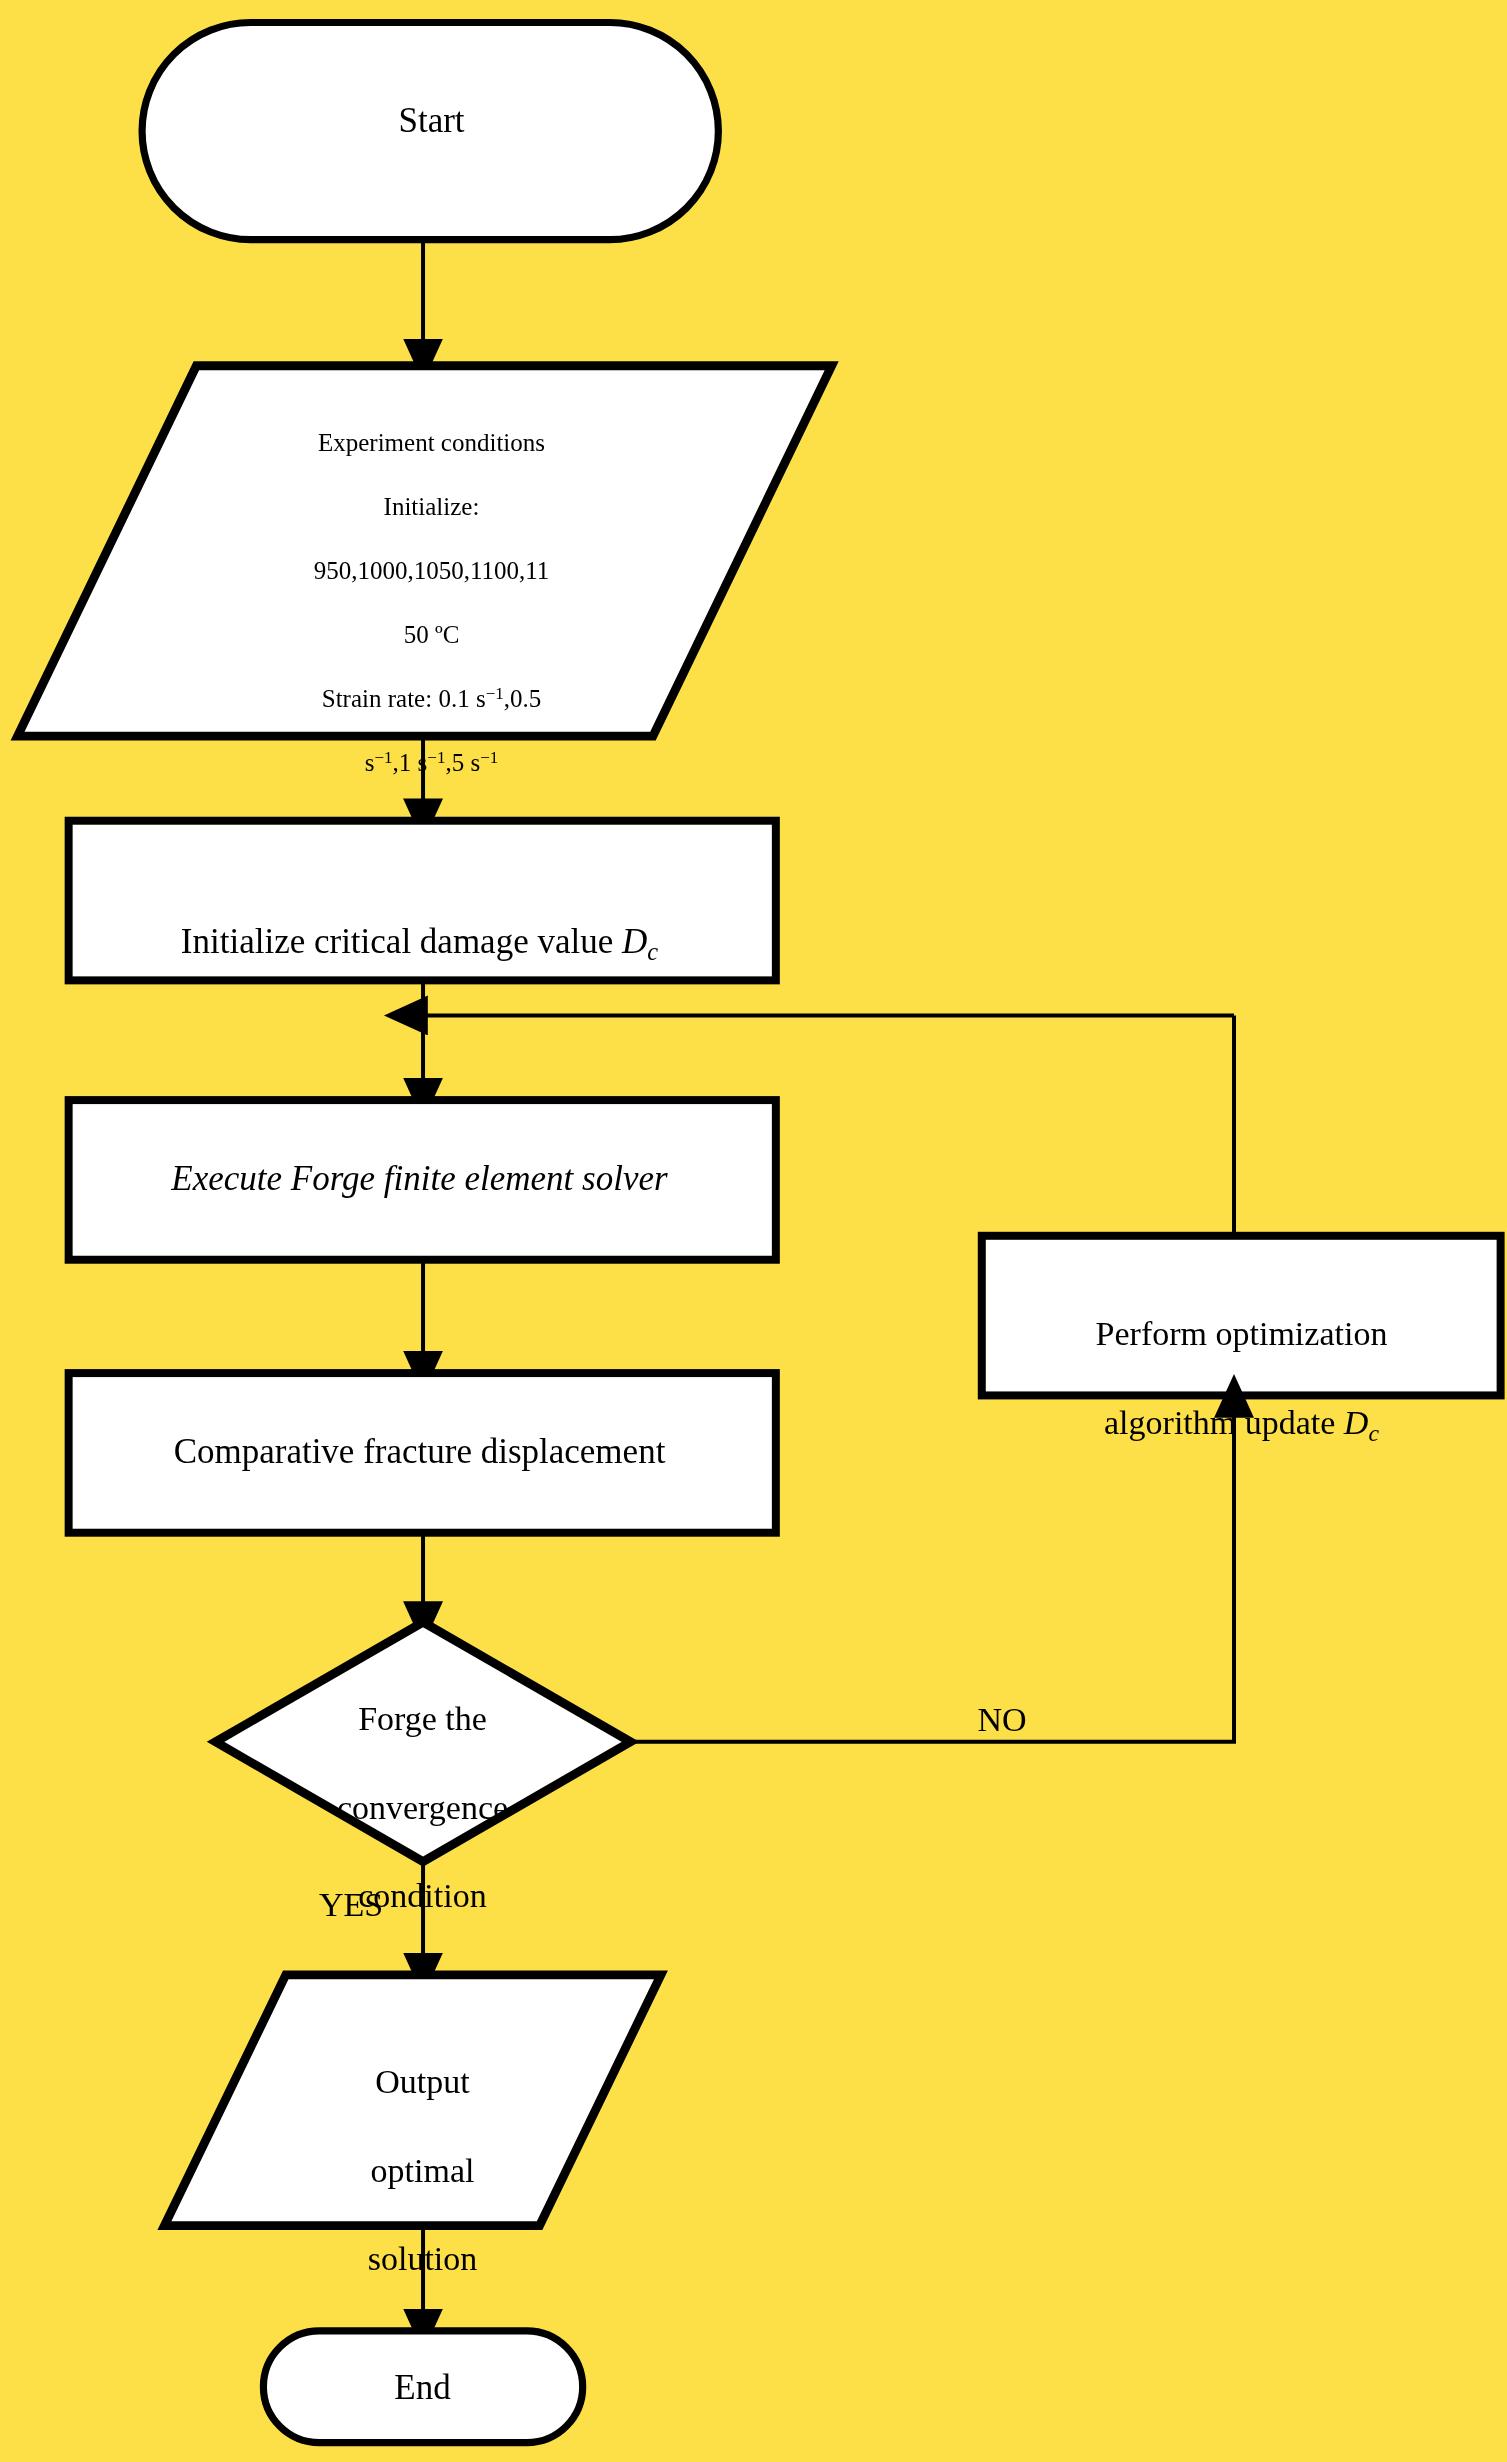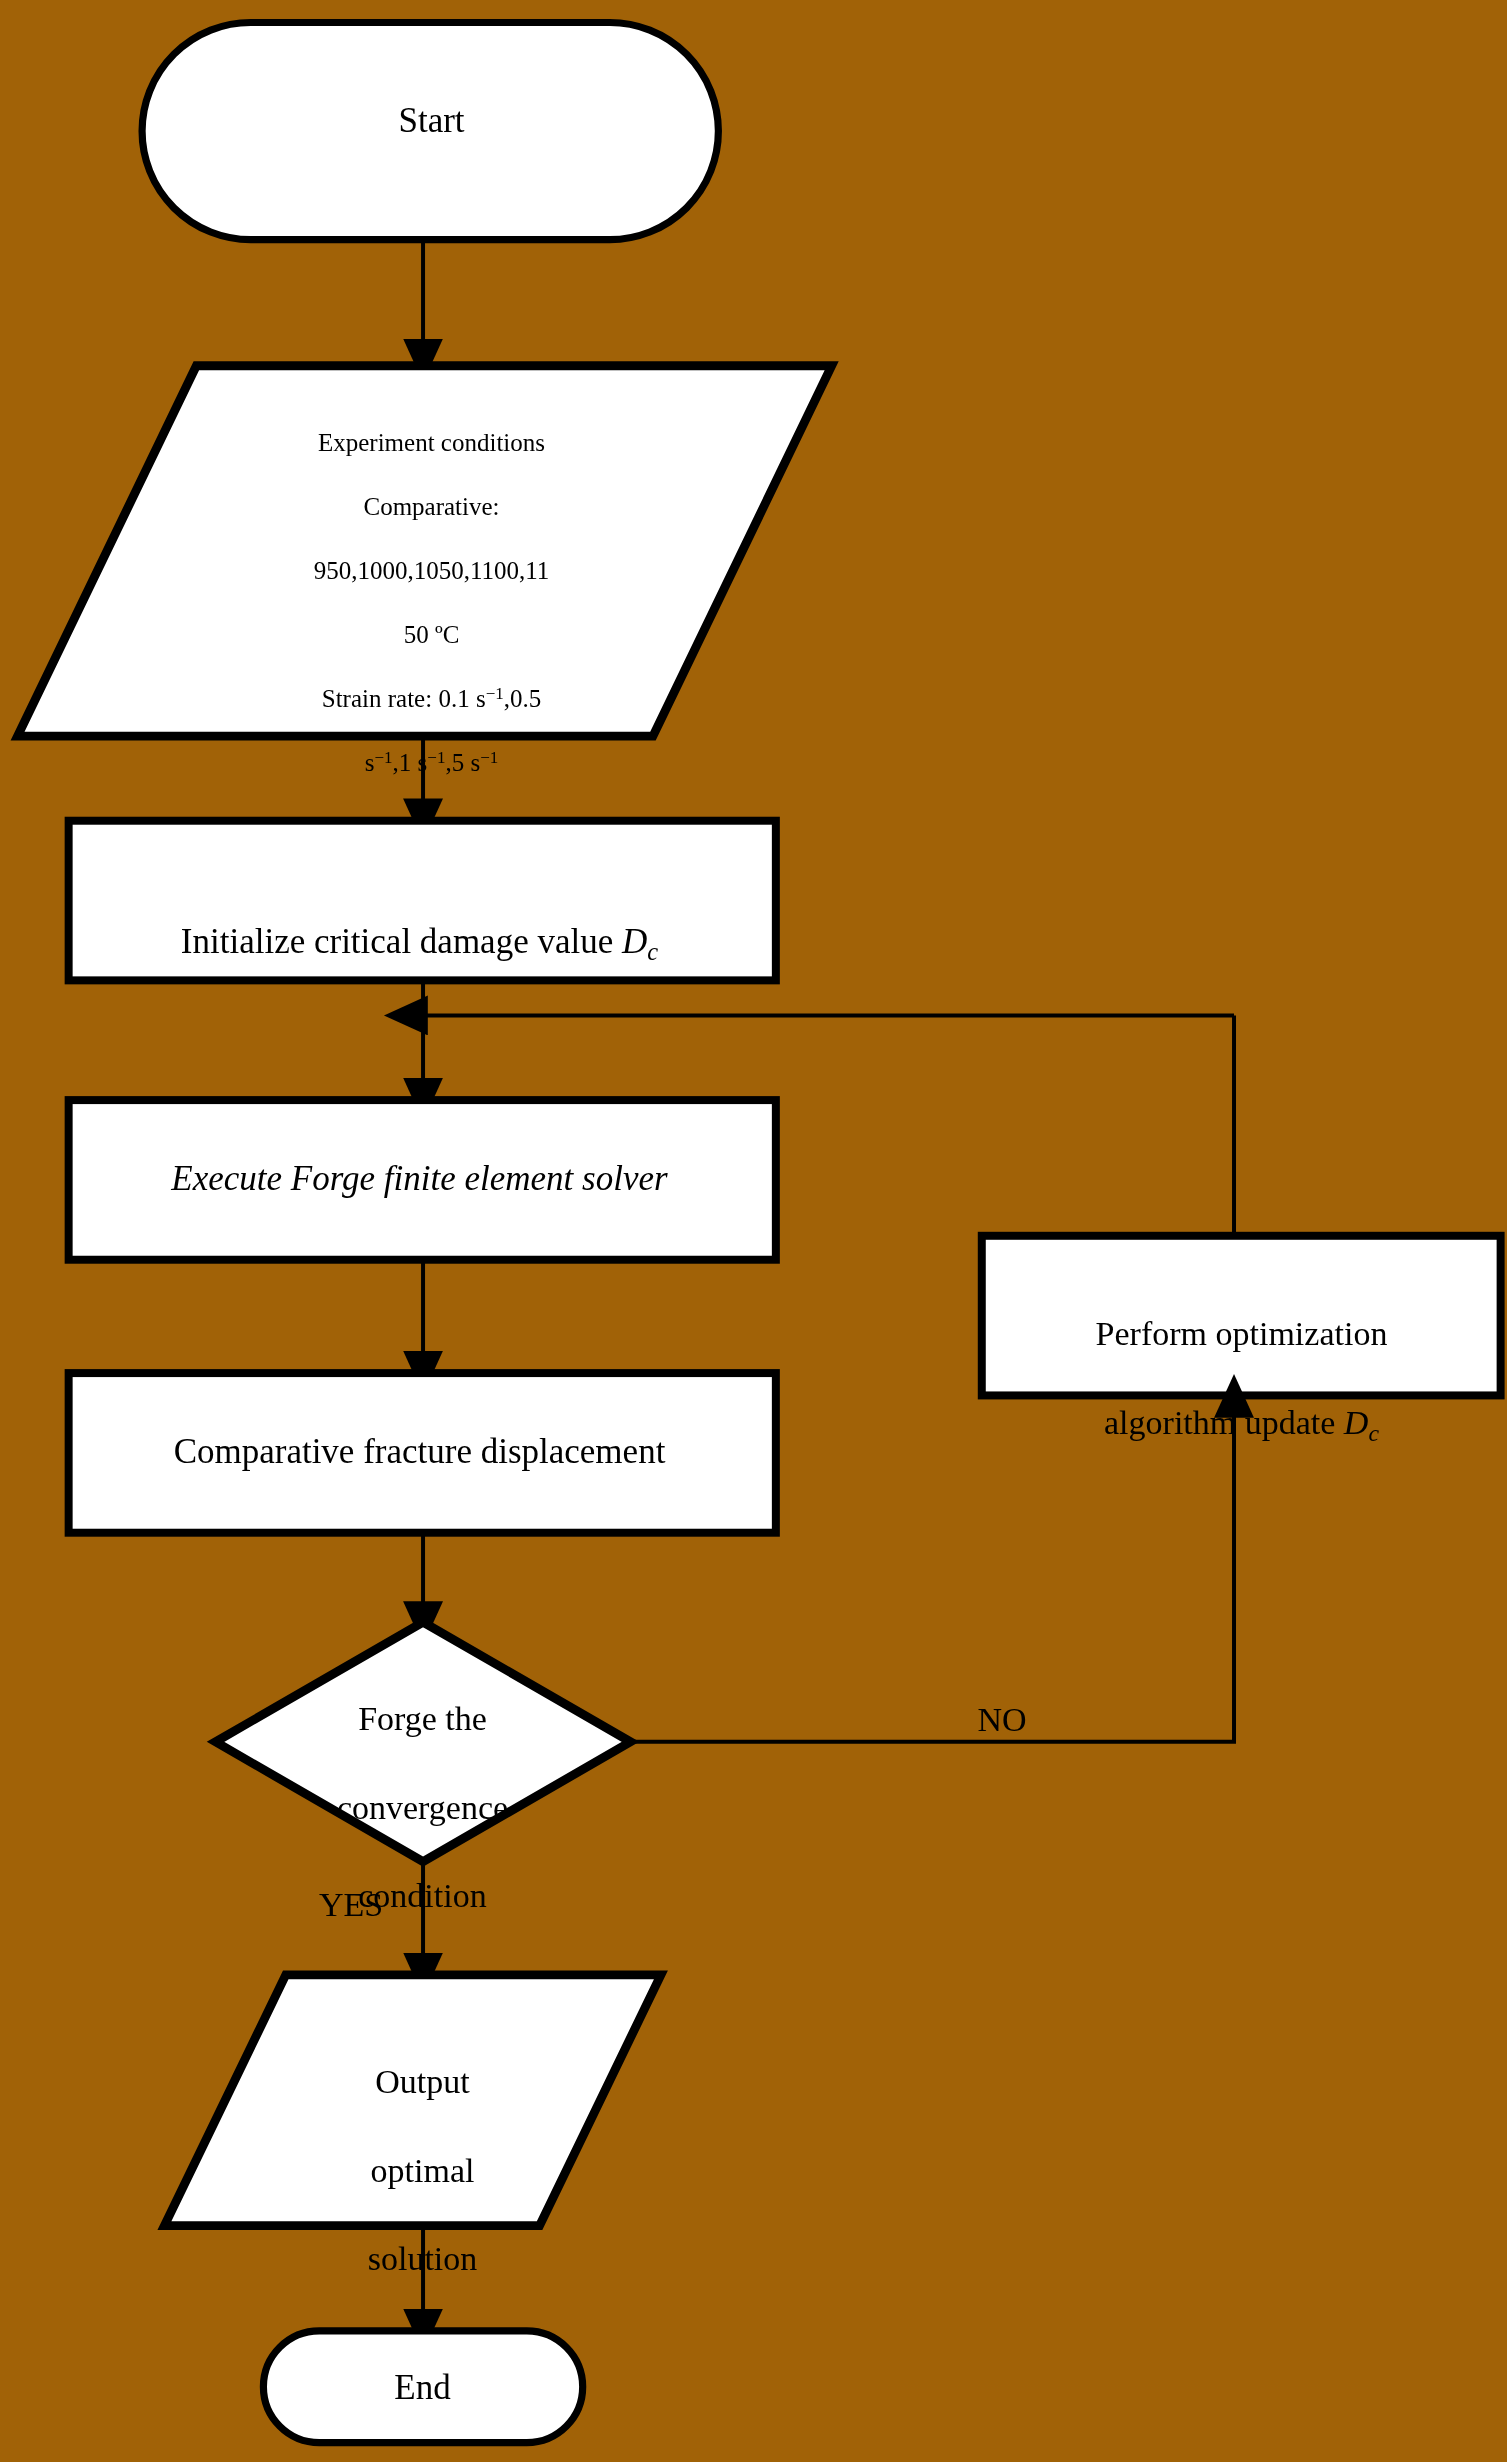--- a/index.html
+++ b/index.html
@@ -1,18 +1,18 @@
 <!DOCTYPE html>
 <html style="font-size:12.8px"><head>
 <meta charset="utf-8">
 <style>
   html,body{margin:0;padding:0;background:#ffffff;}
   body{width:1507px;height:2462px;overflow:hidden;
        font-family:"Liberation Serif","DejaVu Serif",serif;color:#000;}
-  #stage{position:relative;width:1507px;height:2462px;background:#a16207;}
+  #stage{position:relative;width:1507px;height:2462px;background:#fde047;}
   #flow{position:absolute;left:0;top:0;width:1507px;height:2462px;}
   .lbl{position:absolute;text-align:center;color:#000;
        font-family:"Liberation Serif","DejaVu Serif",serif;
        line-height:1.22;white-space:pre-line;}
   .t-start{left:140px;top:100px;width:583px;font-size:35px;}
   .t-exp{left:208px;top:395px;width:447px;font-size:25px;text-align:center;line-height:1.28;}
   .t-init{left:80px;top:878px;width:679px;font-size:35px;}
   .t-exec{left:80px;top:1158px;width:679px;font-size:35px;font-style:italic;}
   .t-comp{left:80px;top:1431px;width:679px;font-size:35px;}
   .t-dec{left:263px;top:1653px;width:319px;font-size:34px;line-height:1.30;}
@@ -72,21 +72,21 @@
 
     <line x1="530" y1="2788" x2="530" y2="2898" stroke="#000" stroke-width="5" marker-end="url(#ah)"></line>
 
     <rect x="330" y="2920" width="400" height="140" rx="70" ry="70" fill="#fff" stroke="#000" stroke-width="9"></rect>
   </svg>
 
   <div class="lbl t-start">Start</div>
 
   <div class="lbl t-exp">
     <span>Experiment conditions</span><br>
-    <span>Comparative:</span><br>
+    <span>Initialize:</span><br>
     <span>950,1000,1050,1100,11</span><br>
     <span>50 ºC</span><br>
     <span>Strain rate: 0.1 s</span><span class="sup">−1</span><span>,0.5</span><br>
     <span>s</span><span class="sup">−1</span><span>,1 s</span><span class="sup">−1</span><span>,5 s</span><span class="sup">−1</span>
   </div>
 
   <div class="lbl t-init">
     <span>Initialize critical damage value </span><span class="it">D</span><span class="sub">c</span>
   </div>
 

